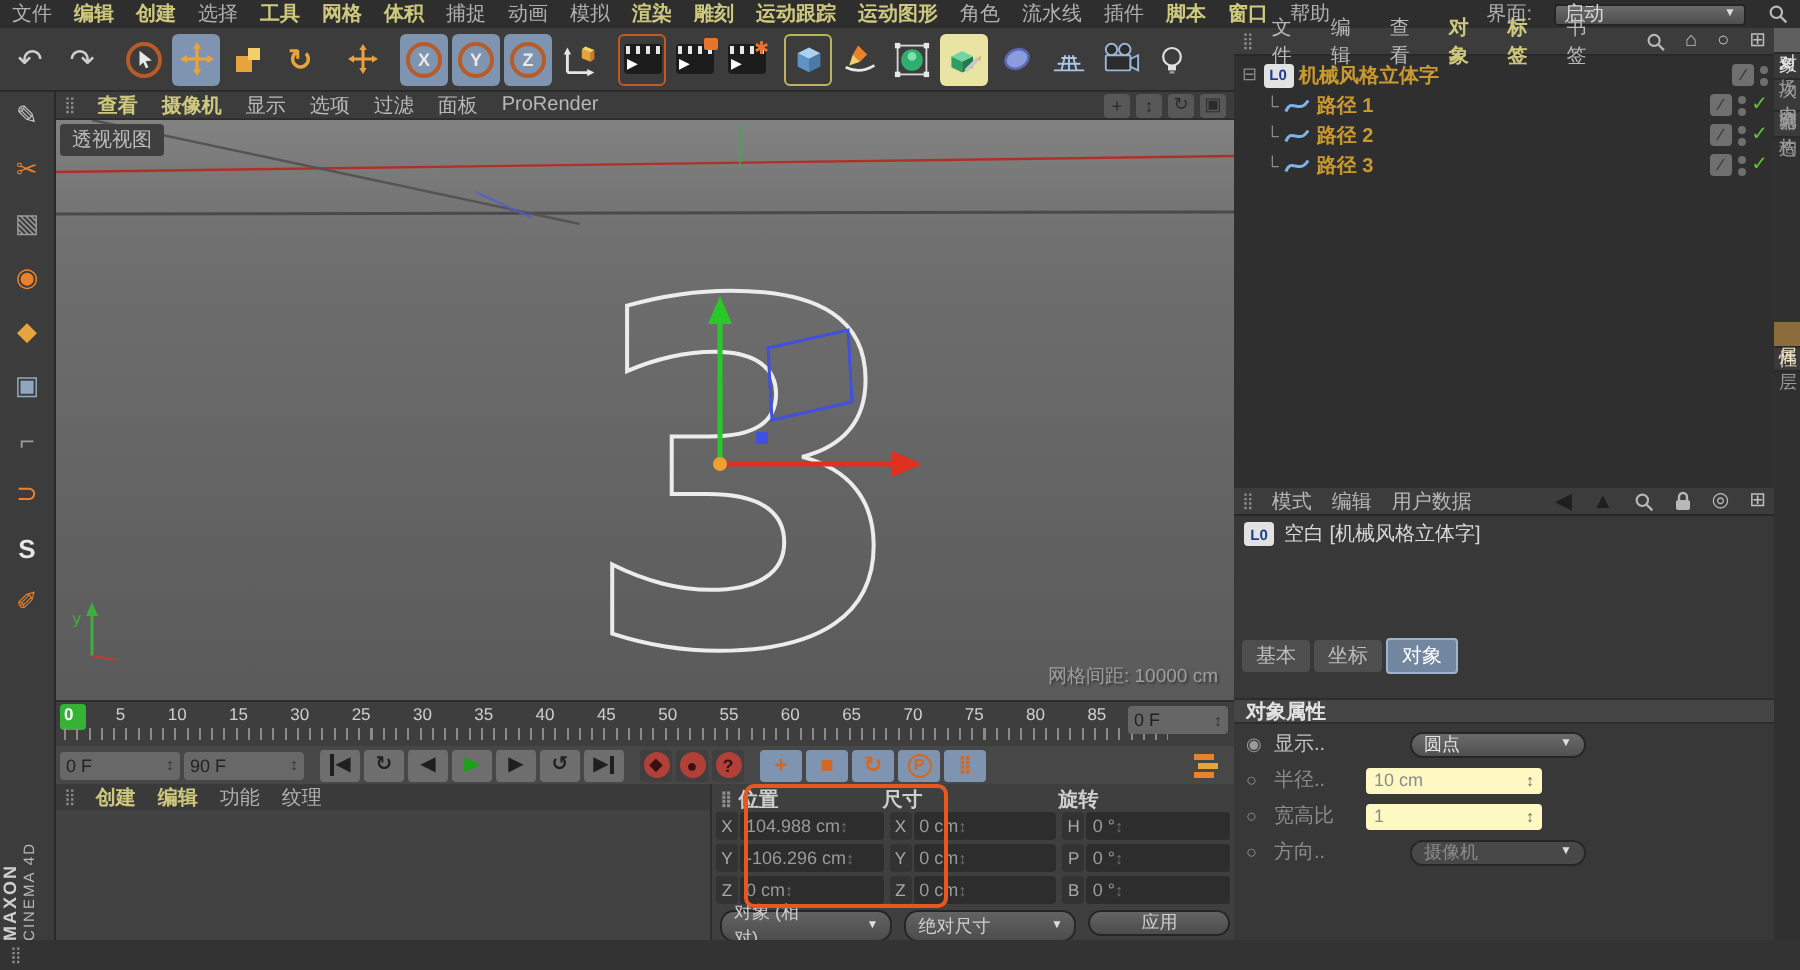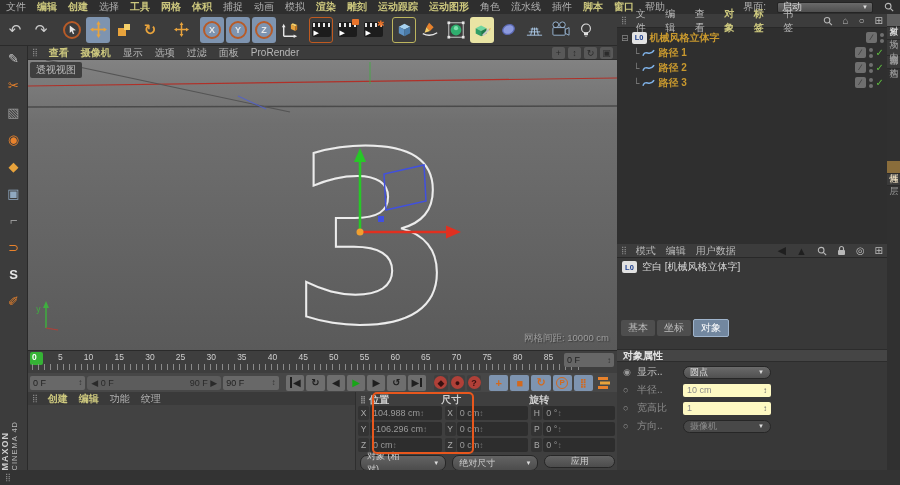--- a/index.html
+++ b/index.html
@@ -161,21 +161,21 @@
   .amtab { padding:1px 7px; background:#4e4e4e; border-radius:2px; color:#bdbdbd; }
   .amtab.act { background:#72879f; color:#fff; border:1px solid #9fb4cc; }
   .amsec { height:13px; background:#454545; color:#e2e2e2; font-weight:bold; padding:0 6px;
            display:flex; align-items:center; margin-top:14px; border-top:1px solid #2c2c2c; border-bottom:1px solid #2c2c2c; }
   .prow { display:flex; align-items:center; height:16px; gap:4px; padding-left:6px; margin-top:2px; }
   .prow .radio { width:10px; color:#9a9a9a; font-size:9px; }
   .prow .plabel { width:42px; color:#c2c2c2; }
   .prow.dis .plabel { color:#8b8b8b; }
   .pdrop { width:88px; height:13px; background:linear-gradient(#6a6a6a,#505050); border:1px solid #262626;
            border-radius:7px; color:#e2e2e2; font-size:9px; display:flex; align-items:center;
-           justify-content:space-between; padding:0 6px; }
+           justify-content:space-between; padding:0 6px;margin-left:22px; }
   .prow.dis .pdrop { background:#484848; color:#8b8b8b; }
   .pfield { width:88px; height:13px; background:#fef9c3; border-radius:2px; color:#8b8b8b; font-size:9px;
             display:flex; align-items:center; justify-content:space-between; padding:0 4px; }
   .pfield .st { color:#6a6a6a; font-size:8px; }
 
   
   .statusbar { position:absolute; left:0; top:470px; width:900px; height:15px; background:#333;
                display:flex; align-items:center; gap:6px; padding:0 5px; color:#b5b5b5; font-size:10px; }
 
   .dd { font-size:6px; color:#ddd; }
@@ -468,24 +468,20 @@
         <span>0 F</span>
         <span class="st">↕</span>
       </span>
   </div>
 
   <div class="transport">
     <span class="tfield">
         <span>0 F</span>
         <span class="st">↕</span>
       </span>
-    <span class="tslider">
-        <span>◀ <span>0 F</span></span>
-        <span><span>90 F</span> ▶</span>
-      </span>
     <span class="tfield">
         <span>90 F</span>
         <span class="st">↕</span>
       </span>
     <span style="width:4px"></span>
     <span class="tbtn">
         <span style="border-left:2px solid #1f1f1f;padding-left:1px">◀</span>
       </span>
     <span class="tbtn">
         <span>↻</span>

